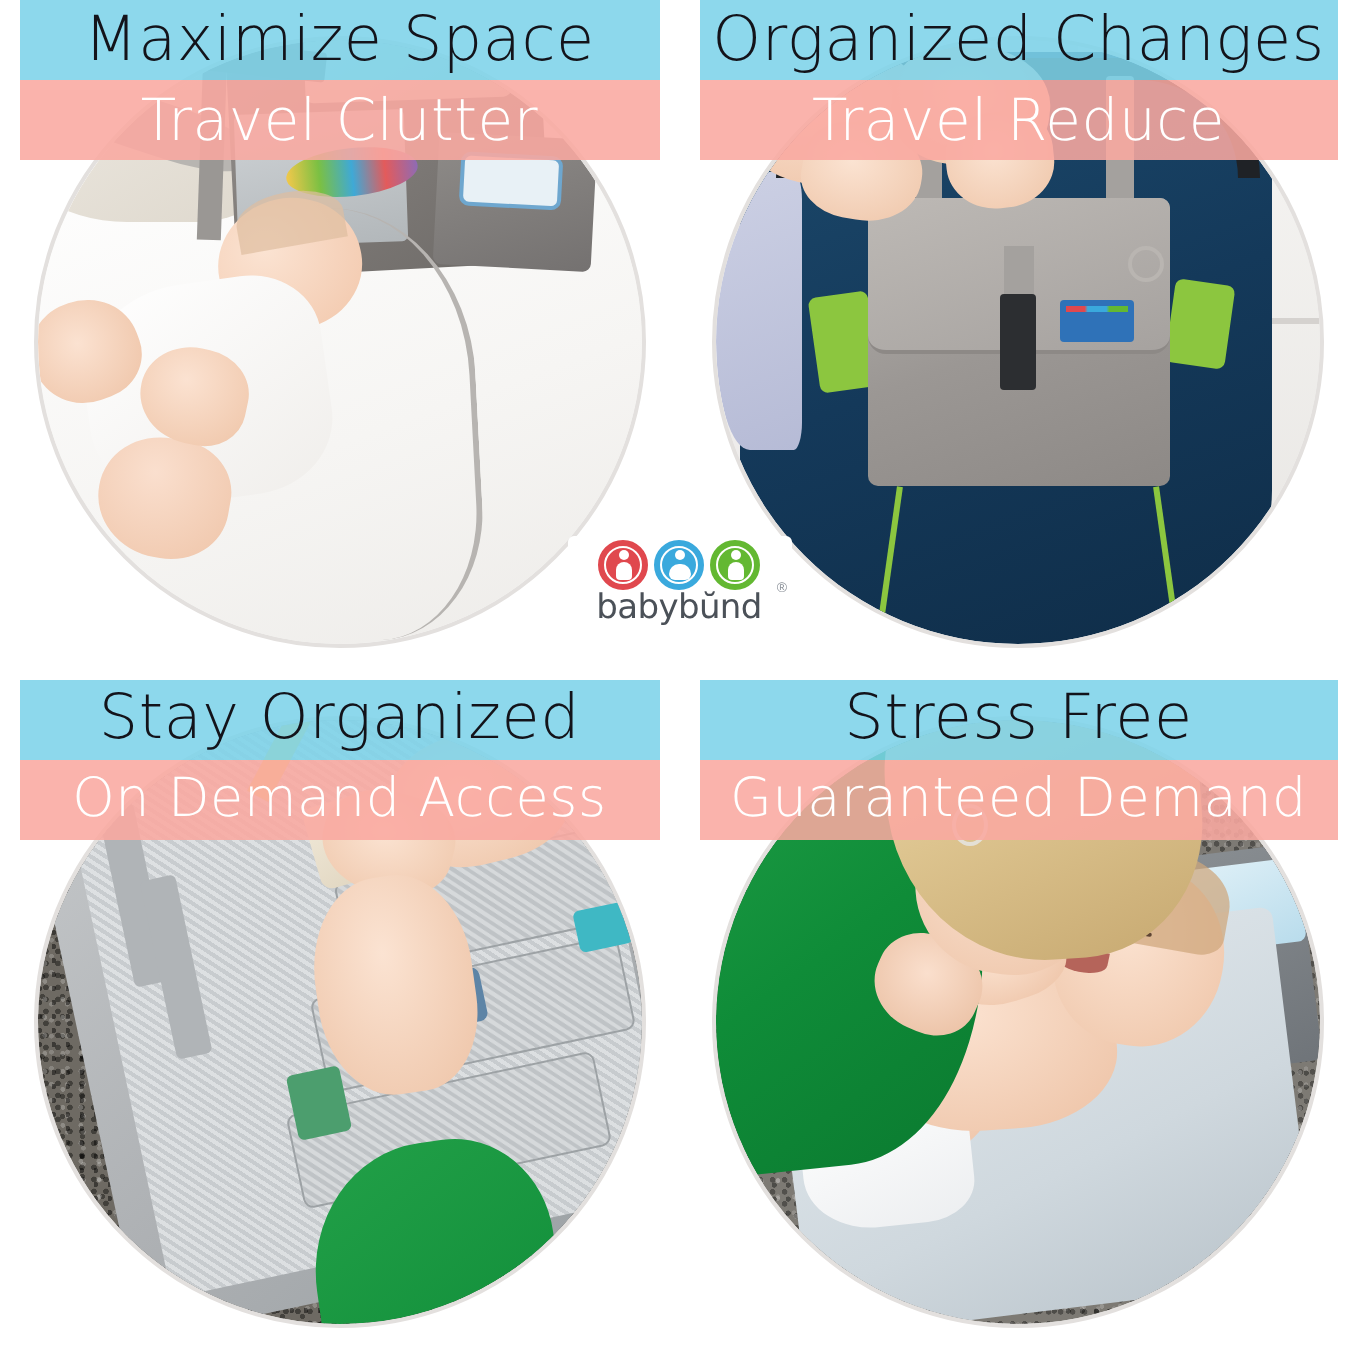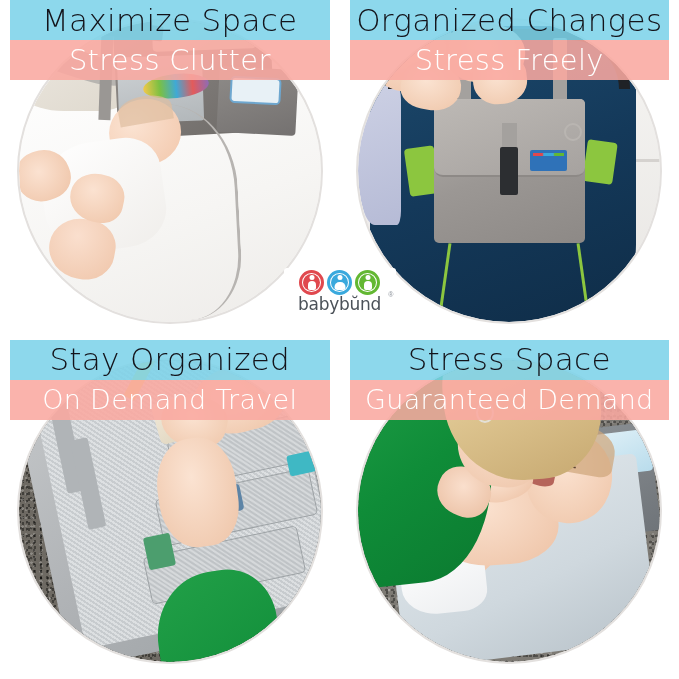--- a/index.html
+++ b/index.html
@@ -619,21 +619,21 @@
           <div class="tl-hand"></div>
           <div class="tl-hand2"></div>
         </div>
       </div>
     </div>
     <div class="band-stack">
       <div class="band band-top">
         <span class="band-text">Maximize Space</span>
       </div>
       <div class="band band-bot">
-        <span class="band-text">Stress Clutter</span>
+        <span class="band-text">Travel Clutter</span>
       </div>
     </div>
   </div>
 
   <div class="quadrant q-tr">
     <div class="photo-circle">
       <div class="photo-inner">
         <div class="scene">
           <div class="tr-bg"></div>
           <div class="tr-wall"></div>
@@ -659,21 +659,21 @@
           <div class="tr-arm2"></div>
           <div class="tr-hand2"></div>
         </div>
       </div>
     </div>
     <div class="band-stack">
       <div class="band band-top">
         <span class="band-text">Organized Changes</span>
       </div>
       <div class="band band-bot">
-        <span class="band-text">Stress Freely</span>
+        <span class="band-text">Travel Reduce</span>
       </div>
     </div>
   </div>
 
   <div class="quadrant q-bl">
     <div class="photo-circle">
       <div class="photo-inner">
         <div class="scene">
           <div class="bl-carpet"></div>
           <div class="bl-mat"></div>
@@ -694,21 +694,21 @@
           <div class="bl-arm-b"></div>
           <div class="bl-sleeve"></div>
         </div>
       </div>
     </div>
     <div class="band-stack">
       <div class="band band-top">
         <span class="band-text">Stay Organized</span>
       </div>
       <div class="band band-bot small">
-        <span class="band-text">On Demand Travel</span>
+        <span class="band-text">On Demand Access</span>
       </div>
     </div>
   </div>
 
   <div class="quadrant q-br">
     <div class="photo-circle">
       <div class="photo-inner">
         <div class="scene">
           <div class="br-carpet"></div>
           <div class="br-pad-edge"></div>
@@ -725,21 +725,21 @@
           <div class="br-sweater"></div>
           <div class="br-mom-hand"></div>
           <div class="br-face"></div>
           <div class="br-hair"></div>
           <div class="br-earring"></div>
         </div>
       </div>
     </div>
     <div class="band-stack">
       <div class="band band-top">
-        <span class="band-text">Stress Space</span>
+        <span class="band-text">Stress Free</span>
       </div>
       <div class="band band-bot small">
         <span class="band-text">Guaranteed Demand</span>
       </div>
     </div>
   </div>
 
   <div id="logo">
     <div class="logo-marks">
       <span class="logo-mark lm-red">

